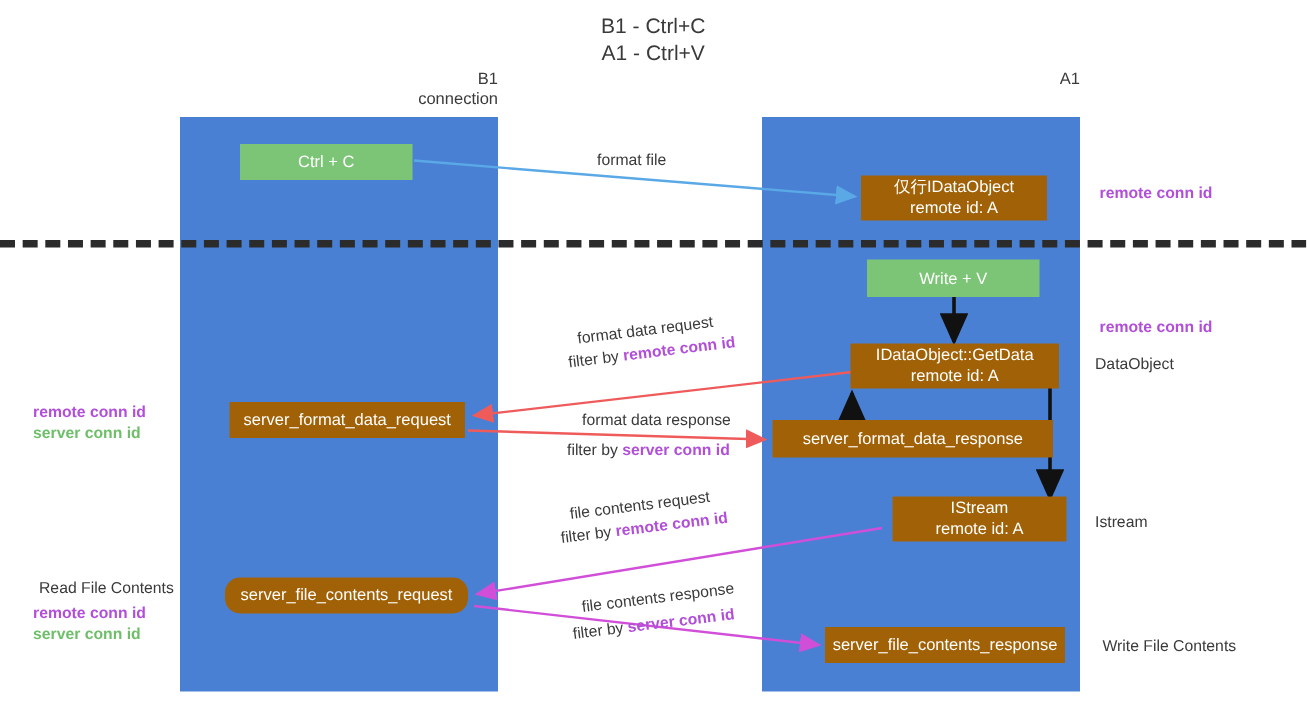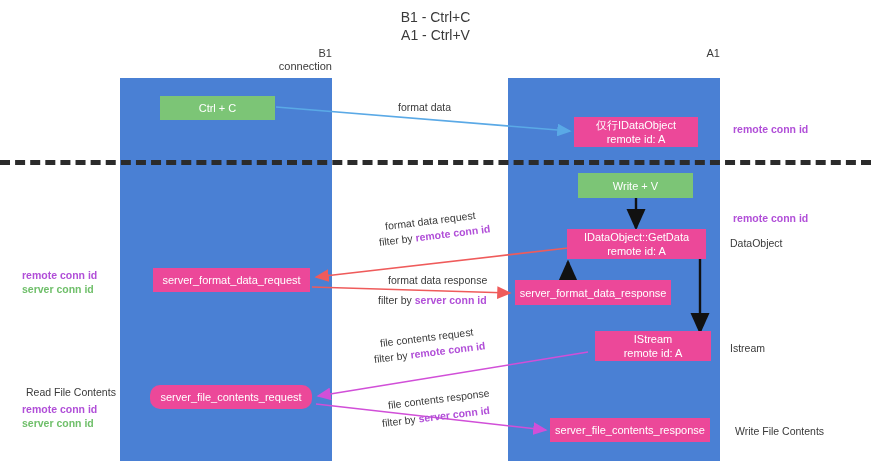--- a/index.html
+++ b/index.html
@@ -49,21 +49,21 @@
     flex-direction: column;
     align-items: center;
     justify-content: center;
     color: #ffffff;
     font-size: 11px;
     line-height: 14px;
     text-align: center;
     padding: 2px 4px;
   }
   .box.green { background: #7cc576; }
-  .box.orange { background: #ec4899; }
+  .box.orange { background: #a16207; }
 
   .divider {
     position: absolute;
     left: 0;
     width: 871px;
     height: 0;
     border-top: 5px dashed #2b2b2b;
     top: 160px;
   }
 
@@ -172,38 +172,38 @@
 
   <div class="box orange" style="left:567px; top:229px; width:139px; height:30px;">
     <span>IDataObject::GetData</span>
     <span>remote id: A</span>
   </div>
 
   <div class="box orange" style="left:153px; top:268px; width:157px; height:24px;">
     <span>server_format_data_request</span>
   </div>
 
-  <div class="box orange" style="left:515px; top:280px; width:156px; height:25px;">
+  <div class="box orange" style="left:515px; top:280px; width:187px; height:25px;">
     <span>server_format_data_response</span>
   </div>
 
   <div class="box orange" style="left:595px; top:331px; width:116px; height:30px;">
     <span>IStream</span>
     <span>remote id: A</span>
   </div>
 
   <div class="box orange" style="left:150px; top:385px; width:162px; height:24px;border-radius:10px;">
     <span>server_file_contents_request</span>
   </div>
 
   <div class="box orange" style="left:550px; top:418px; width:160px; height:24px;">
     <span>server_file_contents_response</span>
   </div>
 
-  <div class="lbl" style="left:398px; top:100px;">format data</div>
+  <div class="lbl" style="left:398px; top:100px;">format file</div>
 
   <div class="lbl-stack" style="left:385px; top:219px;">
     <span class="lbl rot l1" style="position:relative;">format data request</span>
     <span class="lbl rot l2" style="position:relative; left:-6px; top:2px;">
       <span class="inline-dark">filter by </span><span class="inline-purple">remote conn id</span>
     </span>
   </div>
 
   <div class="lbl-stack" style="left:388px; top:273px;">
     <span class="lbl l1" style="position:relative;">format data response</span>

